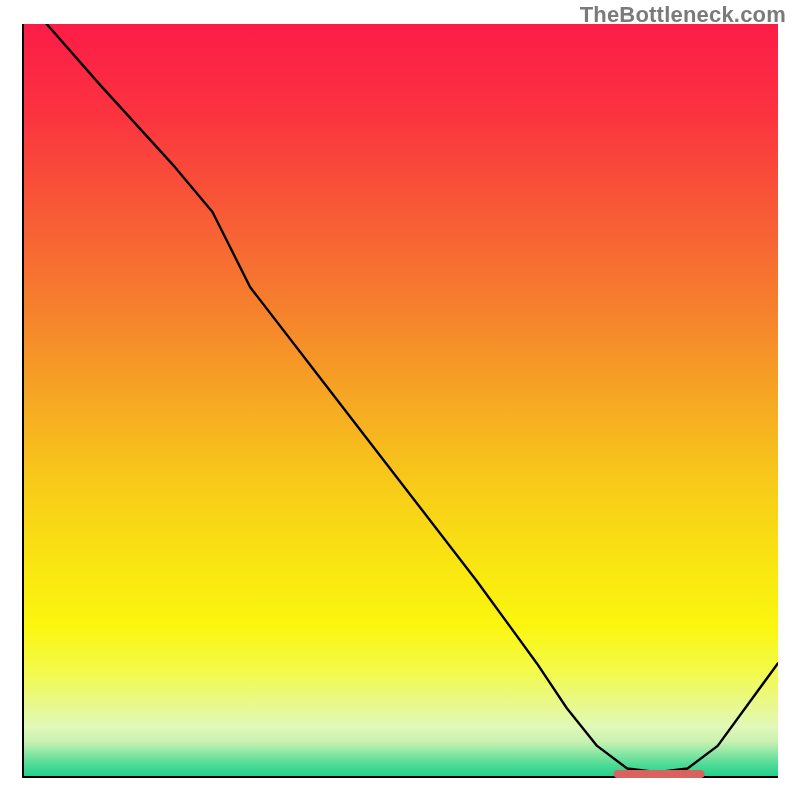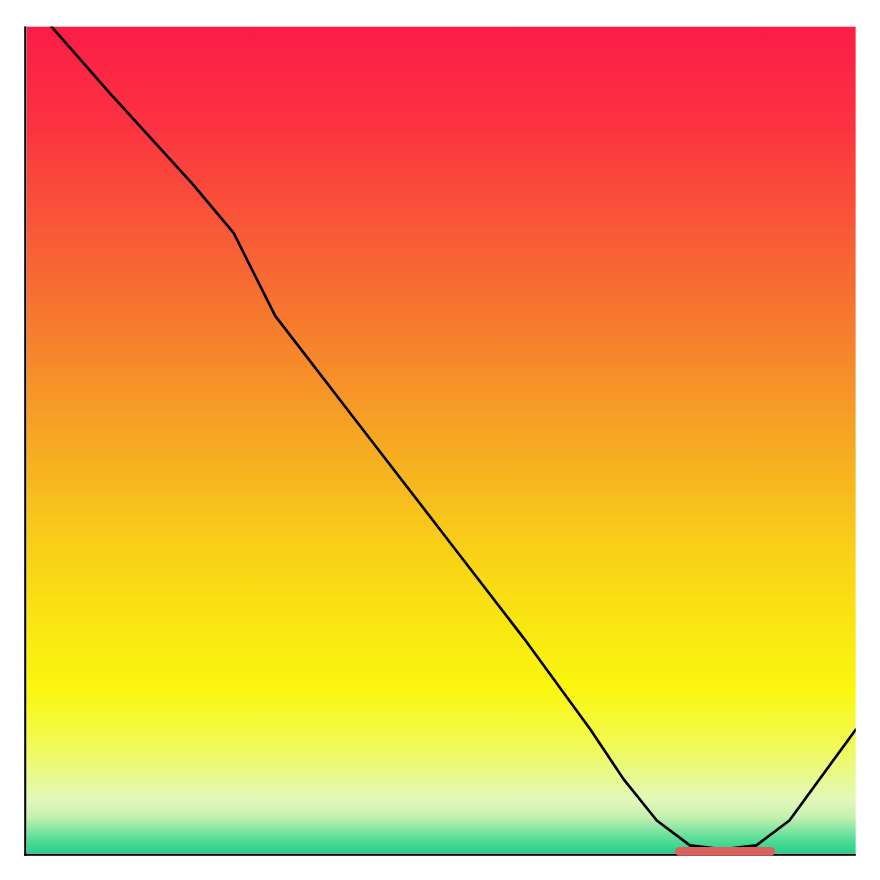--- a/index.html
+++ b/index.html
@@ -51,20 +51,21 @@
     border-radius: 4px;
     background: #d9625f;
     transform: translate(-50%, 0);
   }
 </style>
 </head>
 <body>
 
 <div class="stage">
 
+  <div class="watermark">TheBottleneck.com</div>
 
   <div class="plot-wrap">
     <svg class="plot" viewBox="0 0 756 754" preserveAspectRatio="none">
       <defs>
         <linearGradient id="bgGrad" x1="0" y1="0" x2="0" y2="1">
         <stop offset="0.00%" stop-color="#fc1c47"></stop>
             <stop offset="12.00%" stop-color="#fb3340"></stop>
             <stop offset="25.00%" stop-color="#f85a36"></stop>
             <stop offset="38.00%" stop-color="#f6812d"></stop>
             <stop offset="50.00%" stop-color="#f6a823"></stop>

